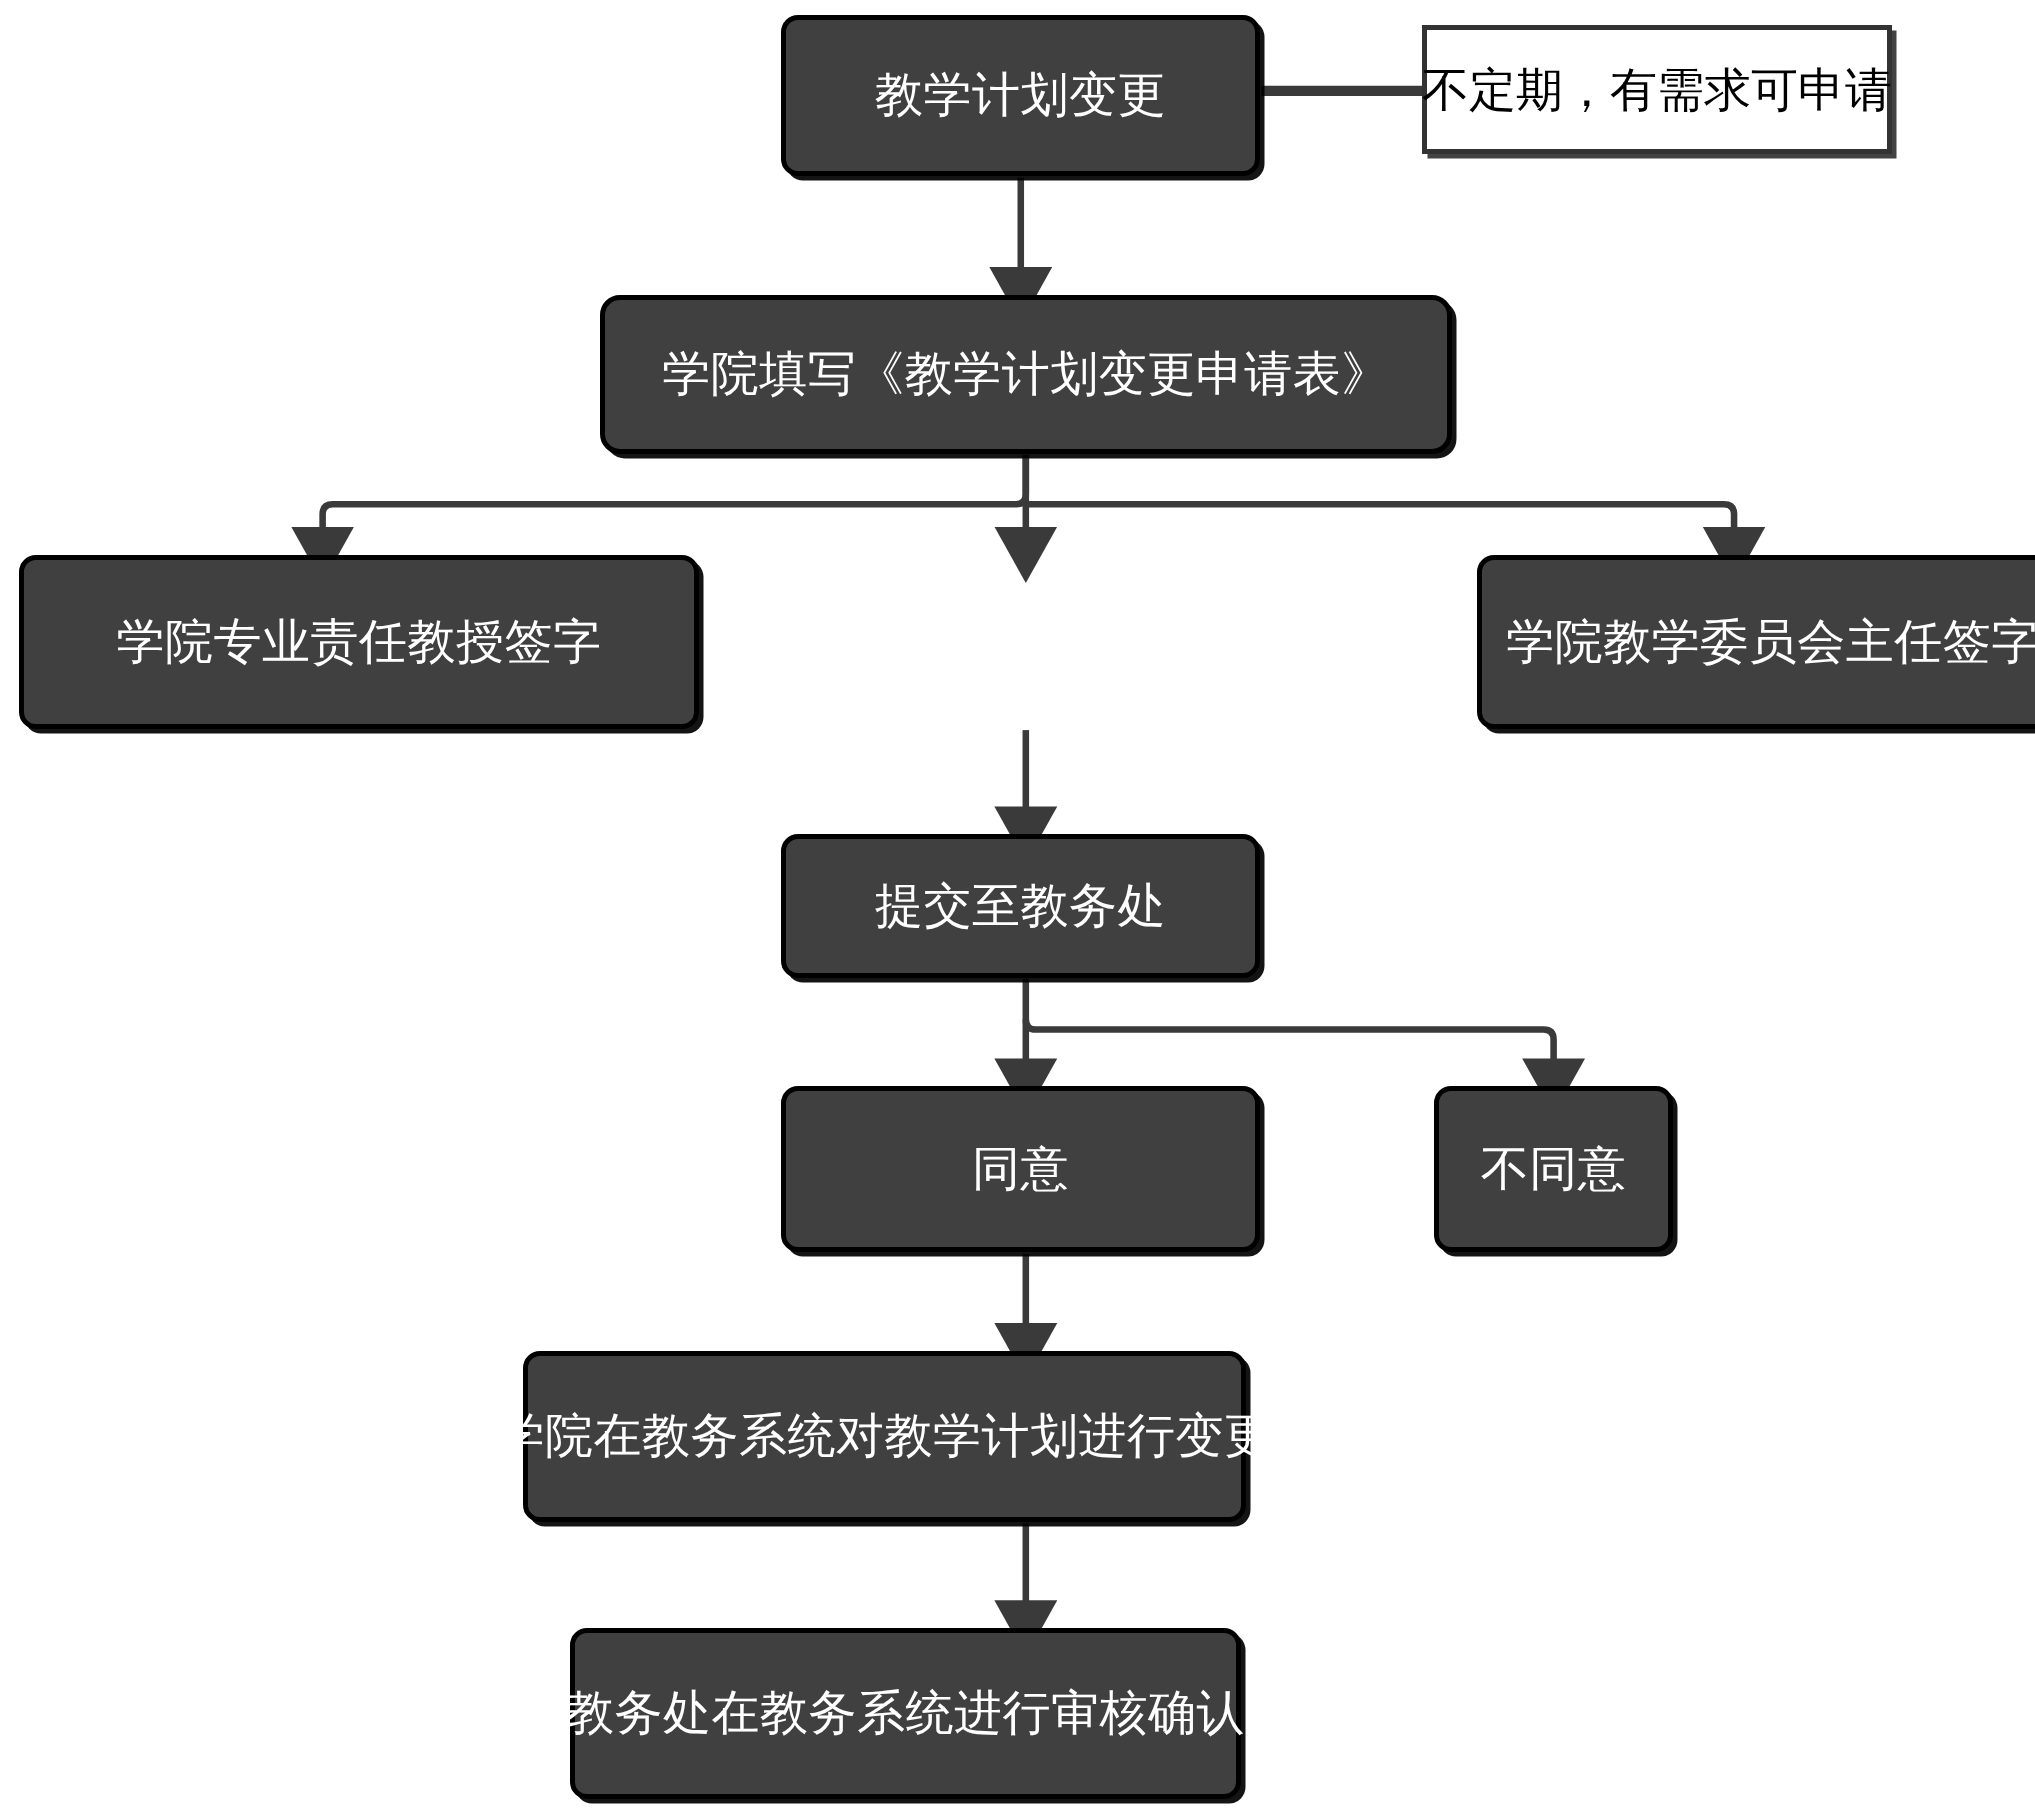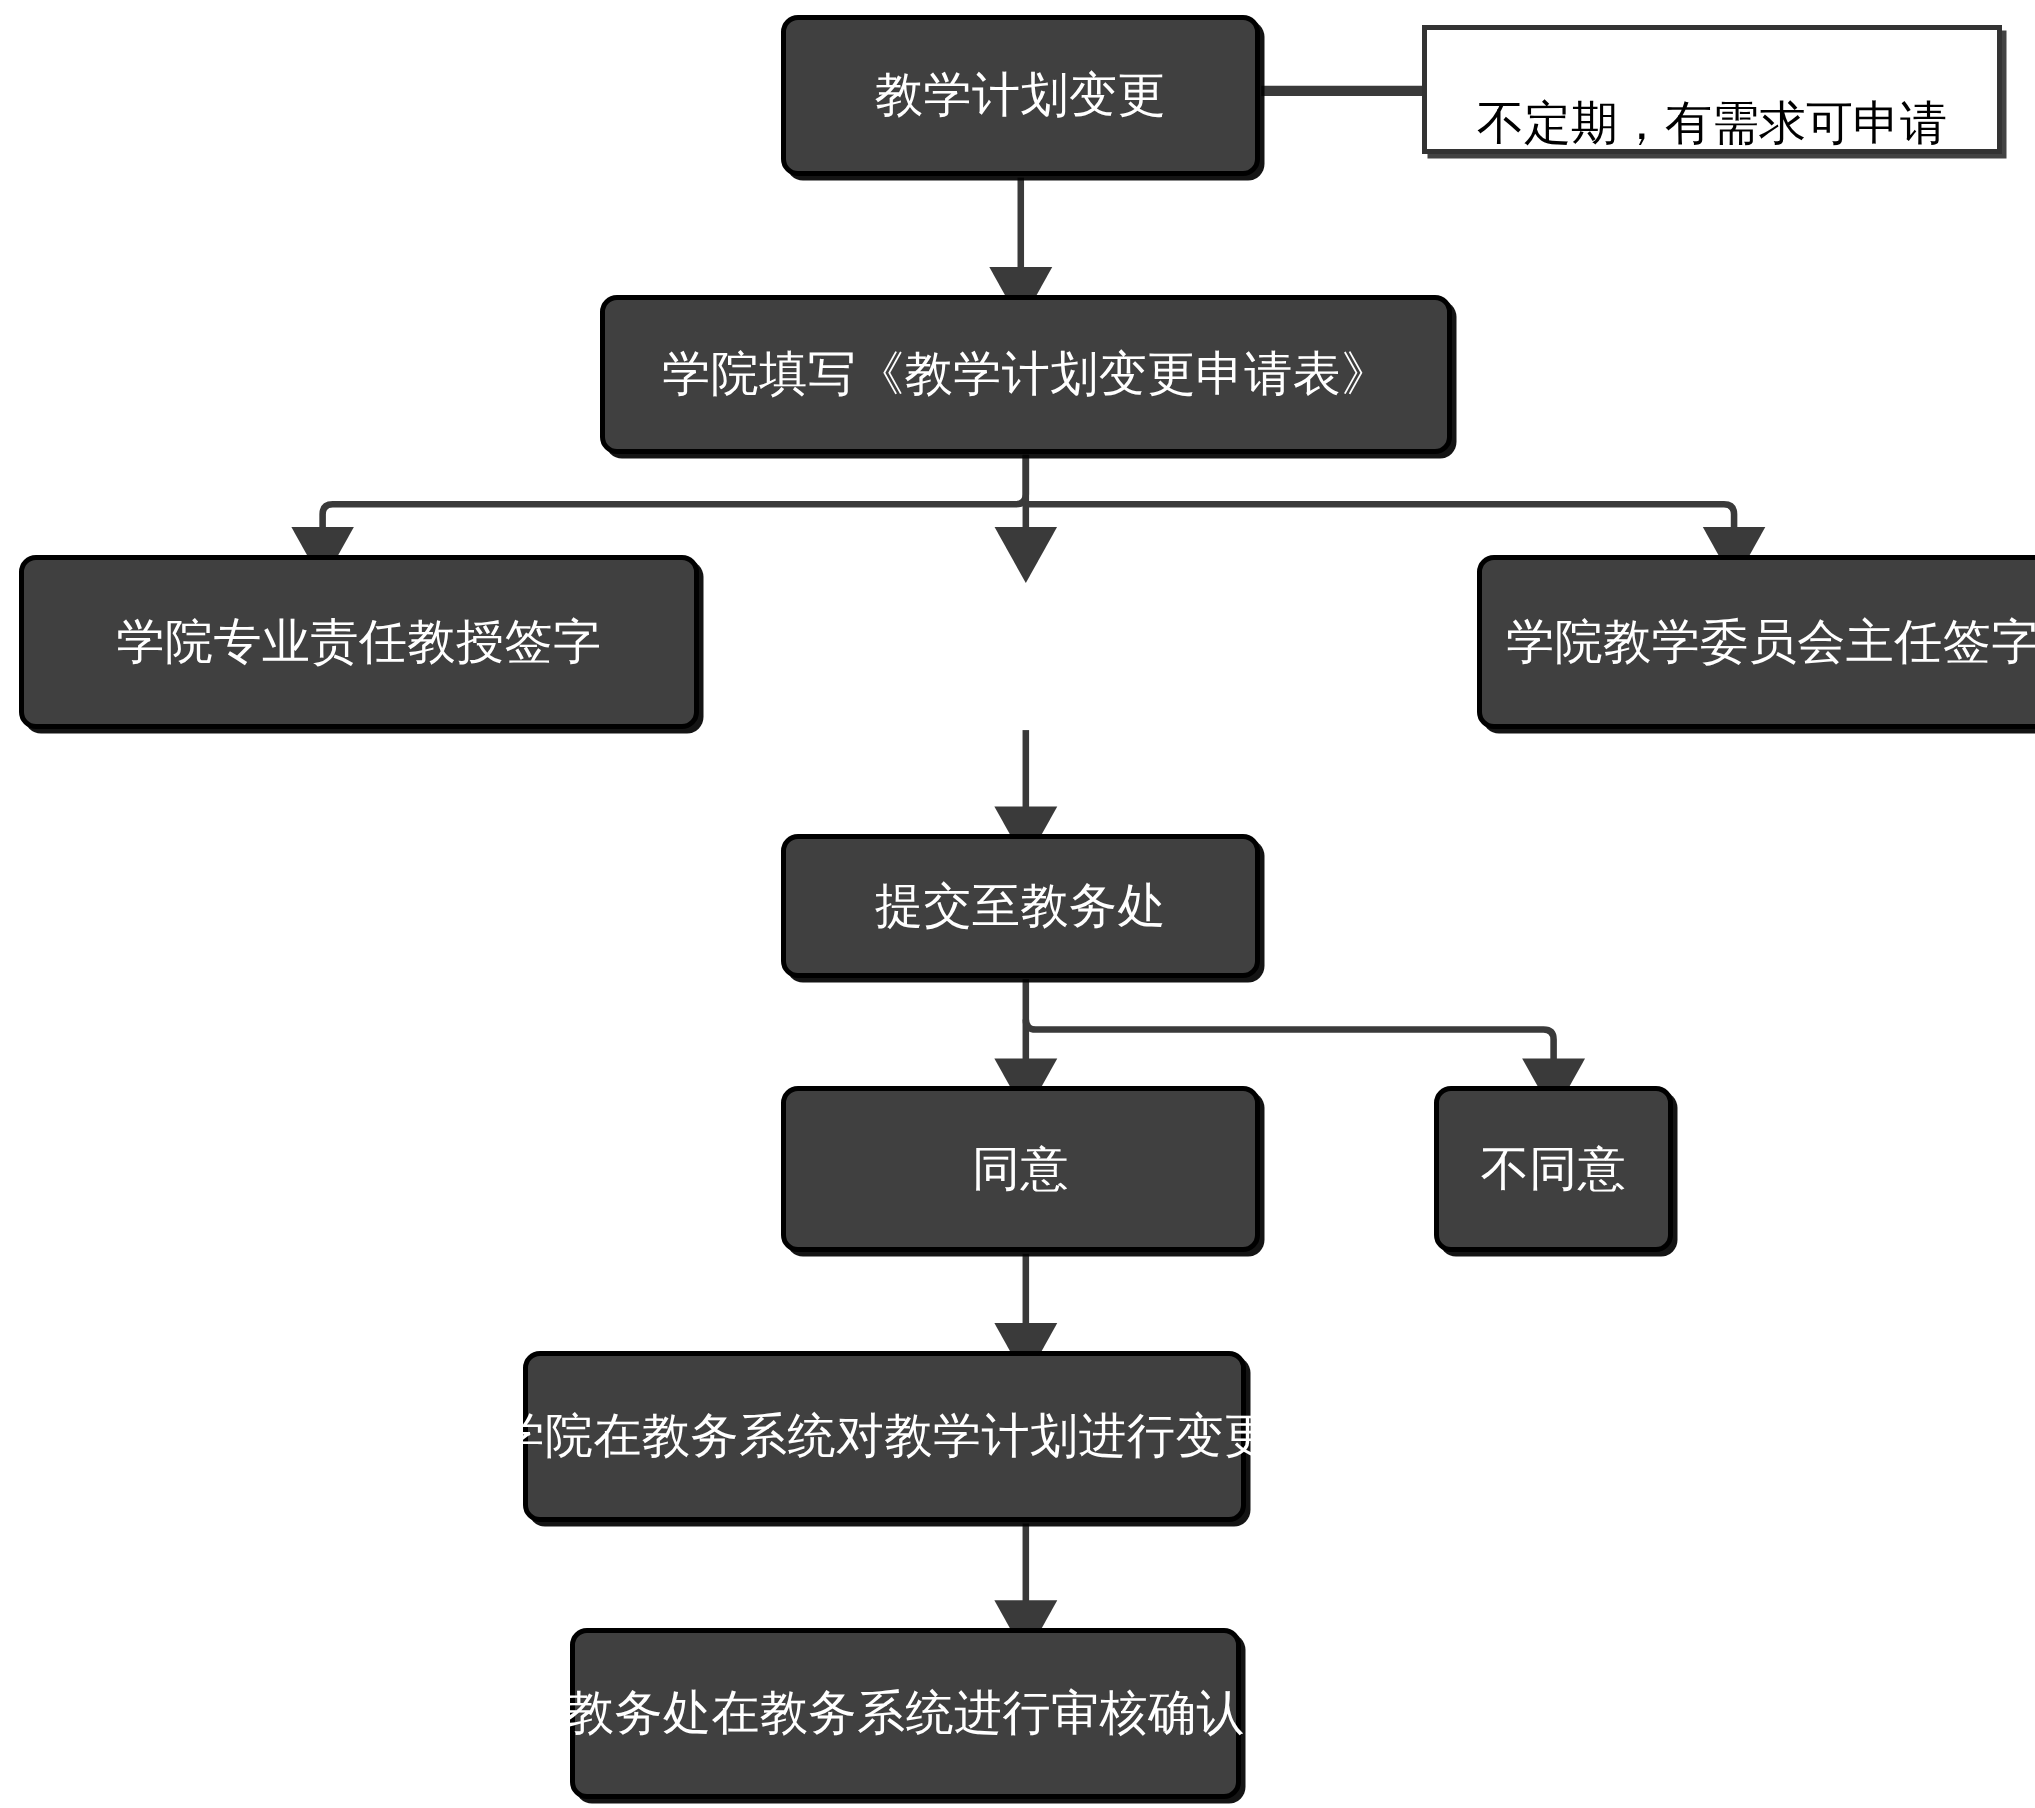--- a/index.html
+++ b/index.html
@@ -89,25 +89,25 @@
 
     <path d="M2035,2487 L2035,2640" fill="none" stroke="#3A3A3A" stroke-width="13" marker-end="url(#arrowhead)"></path>
 
     <path d="M2035,3022 L2035,3190" fill="none" stroke="#3A3A3A" stroke-width="13" marker-end="url(#arrowhead)"></path>
   </svg>
 
   <div class="node node-process" style="left:781px; top:15px; width:479px; height:161px;">
     <span class="node-label">教学计划变更</span>
   </div>
 
-  <div class="node node-note" style="left:1422px; top:25px; width:580px; height:129px;align-items:flex-end;">
+  <div class="node node-note" style="left:1422px; top:25px; width:470px; height:129px;">
     <span class="node-label">不定期，有需求可申请</span>
   </div>
 
-  <div class="node node-process" style="left:600px; top:295px; width:852px; height:159px;">
+  <div class="node node-process" style="left:600px; top:295px; width:852px; height:159px;border-radius:20px;">
     <span class="node-label">学院填写《教学计划变更申请表》</span>
   </div>
 
   <div class="node node-process" style="left:19px; top:555px; width:680px; height:174px;">
     <span class="node-label">学院专业责任教授签字</span>
   </div>
 
 
   <div class="node node-process" style="left:1434px; top:555px; width:592px; height:174px;margin-left:43px;">
     <span class="node-label">学院教学委员会主任签字</span>

